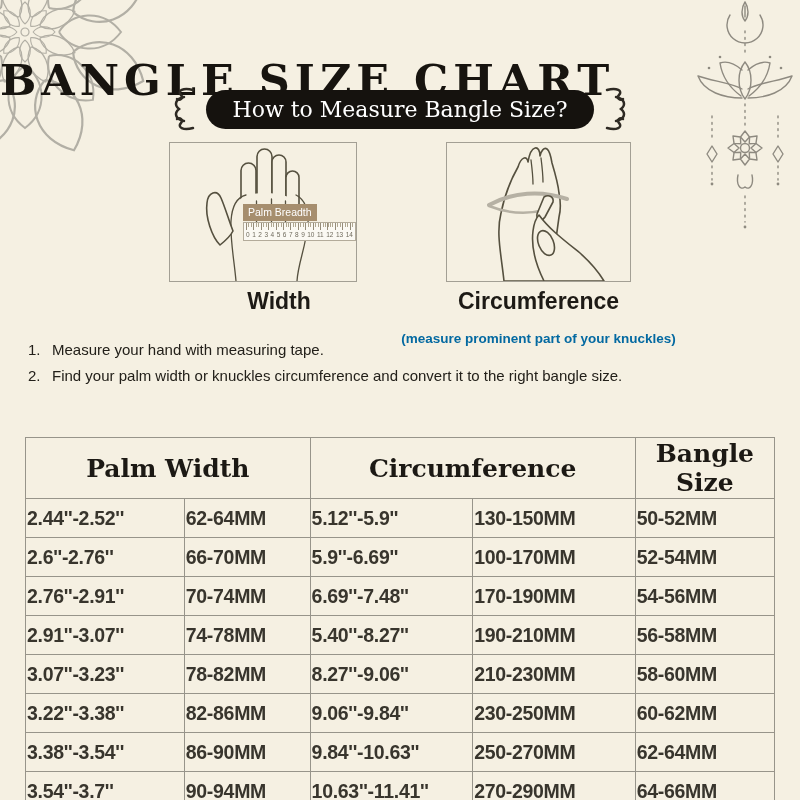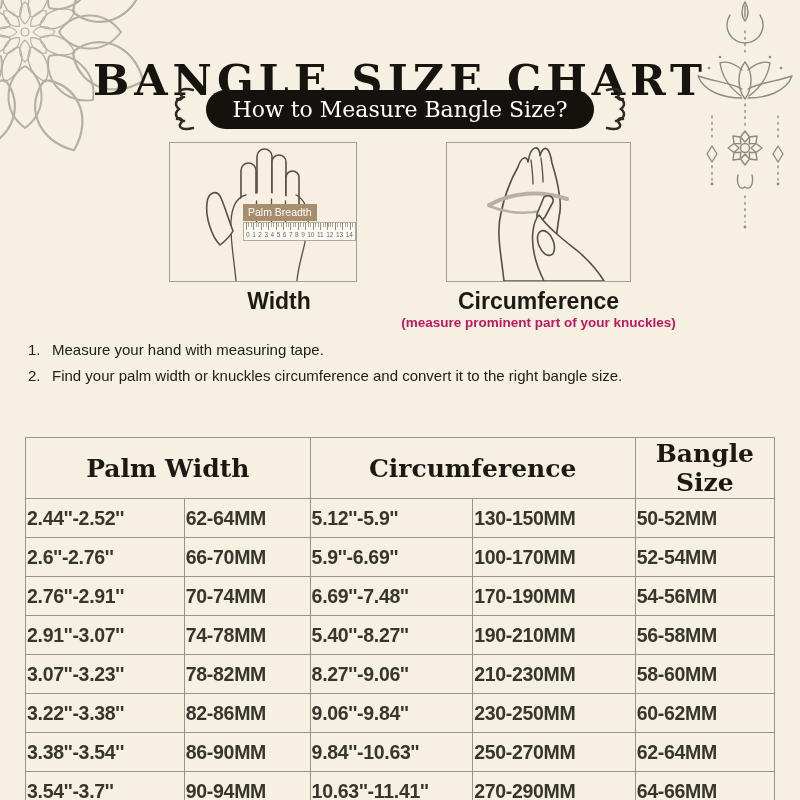--- a/index.html
+++ b/index.html
@@ -13,21 +13,20 @@
   }
   .page{position:absolute;inset:0;}
 
   
   .mandala{position:absolute;left:-78px;top:-84px;pointer-events:none;}
   .lotus{position:absolute;left:690px;top:0;pointer-events:none;}
 
   
   .title{
     position:absolute;top:26px;left:0;right:0;
-    text-align:center;
     font-family:"DejaVu Serif",serif;
     font-size:43px;font-weight:700;
     letter-spacing:5px;
     color:#17140f;
     white-space:nowrap;
   }
 
   
   .pill-row{
     position:absolute;top:85px;left:0;right:0;
@@ -55,22 +54,22 @@
     overflow:hidden;
   }
   .fig-caption{
     position:relative;left:50%;transform:translateX(-50%);
     width:max-content;margin-top:7px;
     font-size:23px;font-weight:700;color:#1d1a15;
     text-align:center;line-height:1.05;
   }
   .fig-note{
     position:relative;left:50%;transform:translateX(-50%);
-    width:max-content;margin-top:2px;
-    font-size:13.5px;font-weight:700;color:#be185d;
+    width:max-content;margin-top:18px;
+    font-size:13.5px;font-weight:700;color:#0369a1;
     white-space:nowrap;
   }
   .palm-label{
     position:absolute;left:73px;top:61px;
     background:#a68e6e;color:#fff;
     font-size:10.5px;line-height:17px;height:17px;
     padding:0 5px;white-space:nowrap;
   }
   .ruler{
     position:absolute;left:73px;top:79px;width:113px;height:19px;

